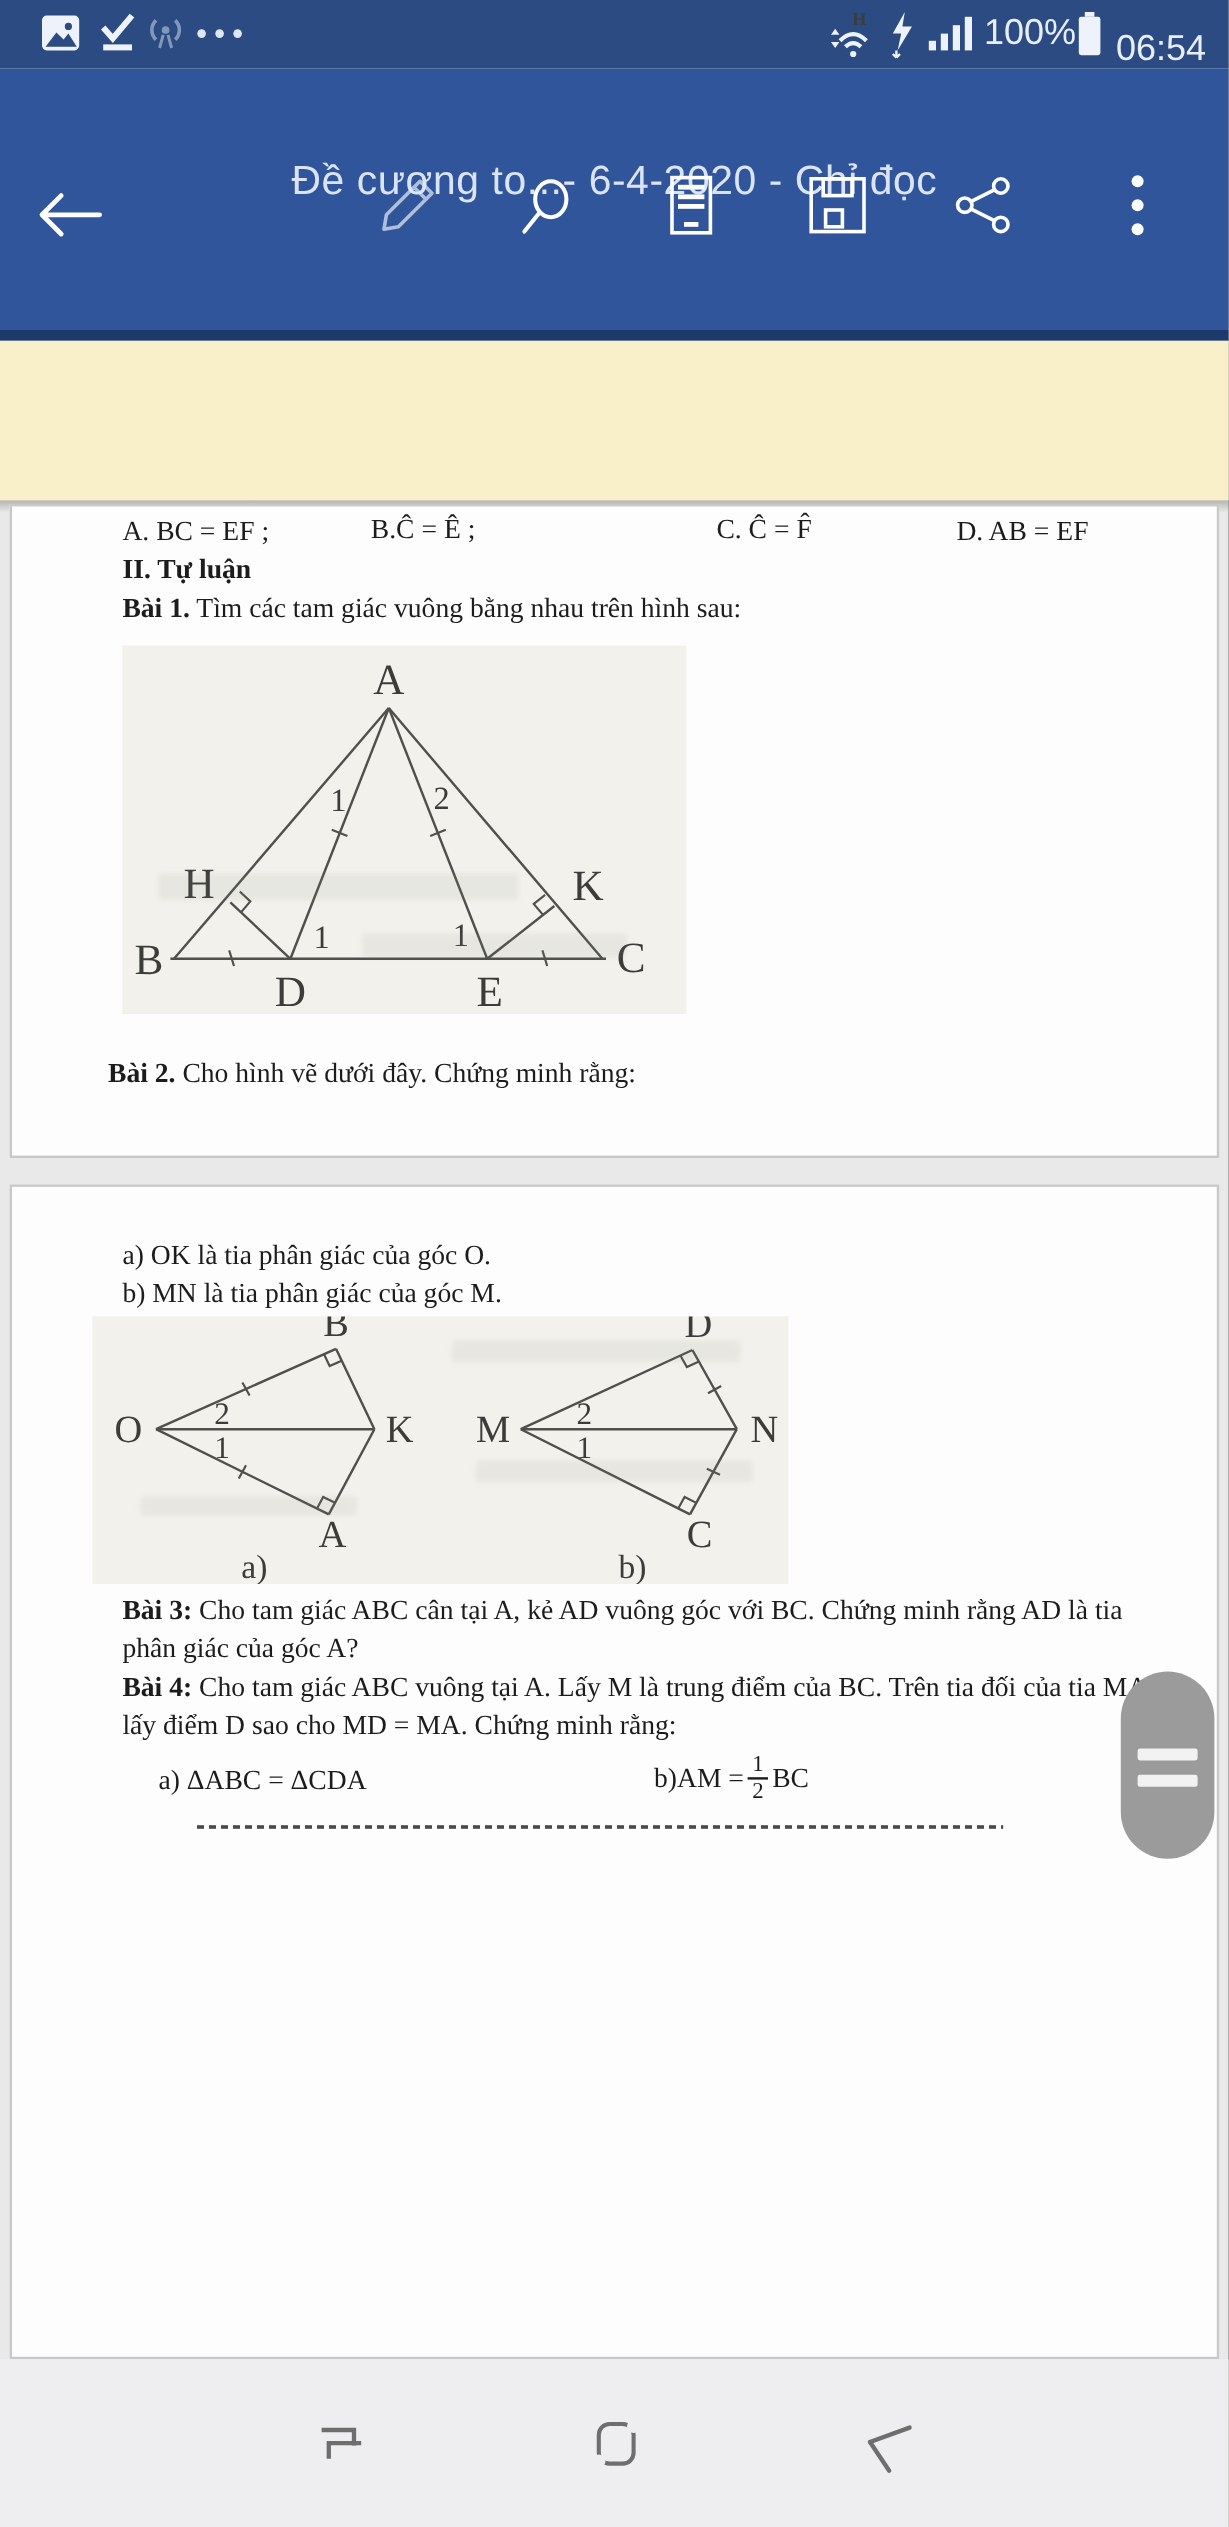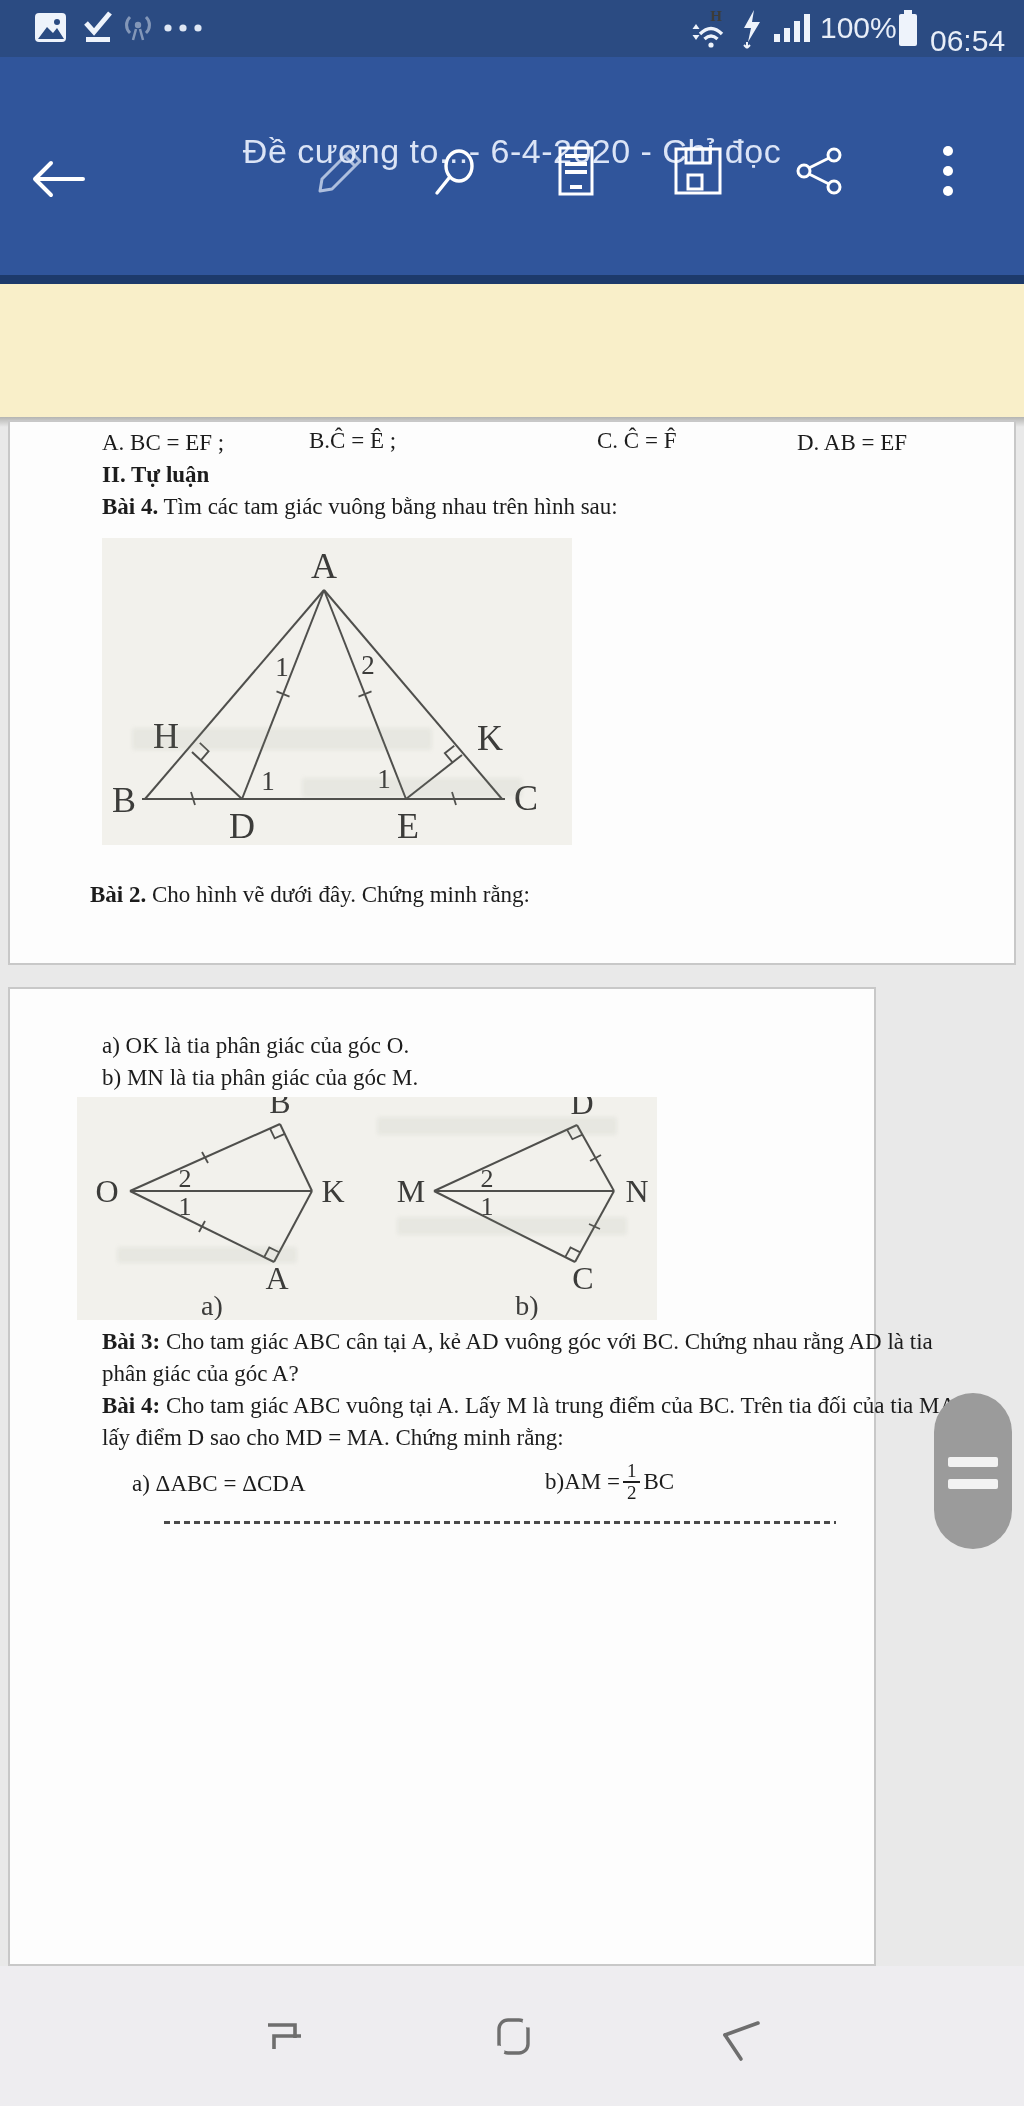--- a/index.html
+++ b/index.html
@@ -15,21 +15,21 @@
   
   .tb-btn{width:64px;height:64px;display:flex;align-items:center;justify-content:center;}
   
   #banner{left:0;top:284px;width:1024px;height:133px;background:#f9efc9;}
   #banner-text{left:54px;top:322px;color:#59564c;font-size:37px;}
   #banner-shadow{left:0;top:417px;width:1024px;height:10px;
      background:linear-gradient(to bottom,rgba(60,60,50,.30),rgba(60,60,50,0));}
   
   .page{background:#fdfdfd;border:2px solid #c8c8c8;box-sizing:border-box;}
   #page1{left:8px;top:420px;width:1008px;height:545px;}
-  #page2{left:8px;top:987px;width:868px;height:979px;}
+  #page2{left:8px;top:987px;width:1008px;height:979px;}
   .doc{font-family:"Liberation Serif",serif;color:#1c1c1c;font-size:23px;white-space:nowrap;}
   .doc b{font-weight:bold;}
   .figbg{background:#f2f1ec;}
   svg text{font-family:"Liberation Serif",serif;fill:#3c3c3a;}
   .fig-line{stroke:#4f4f4c;stroke-width:2;fill:none;}
   .fig-thin{stroke:#4f4f4c;stroke-width:1.8;fill:none;}
   #dashline{left:164px;top:1521px;width:672px;height:3px;
     background:repeating-linear-gradient(90deg,#4a4a4a 0 6px,transparent 6px 10px);}
   
   #scroll-handle{left:934px;top:1393px;width:78px;height:156px;background:#9b9b9b;border-radius:40px;}
@@ -155,21 +155,21 @@
   </div>
   <div id="banner-shadow" class="abs"></div>
 
   <div id="page1" class="abs page">
     <div class="abs doc" style="left:92px;top:8px">A. BC = EF ;</div>
     <div class="abs doc" style="left:299px;top:6px">B.Ĉ = Ê ;</div>
     <div class="abs doc" style="left:587px;top:6px">C. Ĉ = F̂</div>
     <div class="abs doc" style="left:787px;top:8px">D. AB = EF</div>
 
     <div class="abs doc" style="left:92px;top:40px;font-weight:bold">II. Tự luận</div>
-    <div class="abs doc" style="left:92px;top:72px"><b>Bài 4.</b><span> Tìm các tam giác vuông bằng nhau trên hình sau:</span></div>
+    <div class="abs doc" style="left:92px;top:72px"><b>Bài 1.</b><span> Tìm các tam giác vuông bằng nhau trên hình sau:</span></div>
 
     <div class="abs figbg" style="left:92px;top:116px;width:470px;height:307px">
       <div class="bleed" style="left:30px;top:190px;width:300px;height:22px"></div>
       <div class="bleed" style="left:200px;top:240px;width:220px;height:20px"></div>
       <svg width="470" height="307" viewBox="0 0 470 307">
         <path class="fig-line" d="M40 261 H403"></path>
         <path class="fig-line" d="M222 52 L43 261"></path>
         <path class="fig-line" d="M222 52 L400 261"></path>
         <path class="fig-line" d="M222 52 L140 261"></path>
         <path class="fig-line" d="M222 52 L304 261"></path>
@@ -237,21 +237,21 @@
         <text x="334" y="105" font-size="32" text-anchor="middle">M</text>
         <text x="505" y="17" font-size="32" text-anchor="middle">D</text>
         <text x="560" y="105" font-size="32" text-anchor="middle">N</text>
         <text x="506" y="192" font-size="32" text-anchor="middle">C</text>
         <text x="410" y="90" font-size="26" text-anchor="middle">2</text>
         <text x="410" y="118" font-size="26" text-anchor="middle">1</text>
         <text x="450" y="218" font-size="28" text-anchor="middle">b)</text>
       </svg>
     </div>
 
-    <div class="abs doc" style="left:92px;top:340px"><b>Bài 3:</b><span> Cho tam giác ABC cân tại A, kẻ AD vuông góc với BC. Chứng nhau rằng AD là tia</span></div>
+    <div class="abs doc" style="left:92px;top:340px"><b>Bài 3:</b><span> Cho tam giác ABC cân tại A, kẻ AD vuông góc với BC. Chứng minh rằng AD là tia</span></div>
     <div class="abs doc" style="left:92px;top:372px">phân giác của góc A?</div>
     <div class="abs doc" style="left:92px;top:404px"><b>Bài 4:</b><span> Cho tam giác ABC vuông tại A. Lấy M là trung điểm của BC. Trên tia đối của tia MA</span></div>
     <div class="abs doc" style="left:92px;top:436px">lấy điểm D sao cho MD = MA. Chứng minh rằng:</div>
 
     <div class="abs doc" style="left:122px;top:482px">a)  ΔABC  = ΔCDA</div>
     <div class="abs doc" style="left:535px;top:472px;display:flex;align-items:center">
       <span>b)AM = </span>
       <span style="display:inline-flex;flex-direction:column;align-items:center;line-height:1.05;font-size:19px;margin:0 3px">
         <span style="border-bottom:2px solid #1c1c1c;padding:0 4px">1</span>
         <span>2</span>

